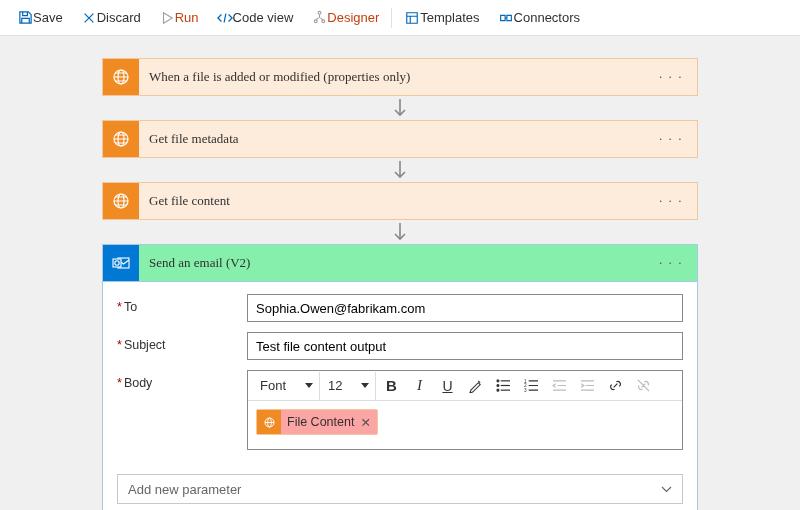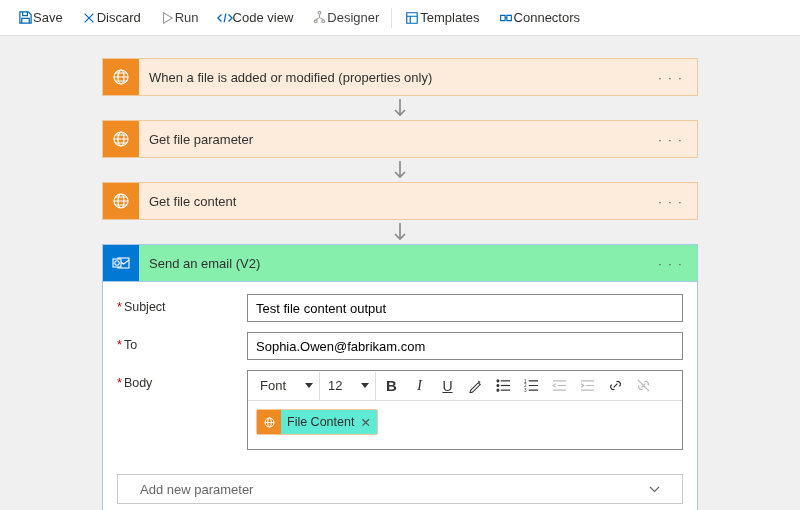--- a/index.html
+++ b/index.html
@@ -23,21 +23,21 @@
   }
   .tb-item {
     display: flex;
     align-items: center;
     gap: 0;
     padding: 0 9px;
     height: 100%;
     cursor: pointer;
     color: #323130;
   }
-  .tb-item.disabled { color: #404040; }
+  .tb-item.disabled { color: #c2410c; }
   .tb-sep { width:1px; height:20px; background:#e1e1e1; margin:0 3px;}
   .tb-icon { width:16px; height:16px; display:flex; align-items:center; justify-content:center; }
   
   .canvas {
     padding: 22px 0 10px 0;
     display:flex;
     flex-direction:column;
     align-items:center;
   }
   .card {
@@ -53,21 +53,21 @@
     display:flex; align-items:center; justify-content:center;
   }
   .card.orange .icon { background:#ef8b22; }
   .card.orange { border-color:#f2c79b; }
   .card.orange .title-bg { background:#fdecdb; }
   .card.blue .icon { background:#0078d4; }
   .card.blue { border-color:#a6c9e8; }
   .card.blue .title-bg { background:#86efac; }
   .card .title-bg {
     flex:1; height:100%; display:flex; align-items:center;
-    padding:0 10px; justify-content:space-between;
+    padding:0 10px; justify-content:space-between;font-family:Liberation Serif, serif;
   }
   .card .title { font-size:13px; }
   .card .dots { color:#555; letter-spacing:1px; padding:0 4px; cursor:pointer;}
   .arrow {
     height:24px; display:flex; align-items:center; justify-content:center;
     color:#888;
   }
   
   .expanded {
     width:596px; background:#fff; border:1px solid #a6c9e8; border-top:none;
@@ -93,33 +93,33 @@
     display:flex; align-items:center; padding:0 6px; gap:19px; font-size:13px;
   }
   .rte-btn {
     width:26px; height:28px; display:flex; align-items:center; justify-content:center;
     cursor:pointer; color:#333;
   }
   .rte-btn.disabled { color:#bbb; }
   .rte-body { padding:8px; min-height:48px; }
   .chip {
     display:inline-flex; align-items:center; height:26px;
-    background:#5eead4; border:1px solid #f2c79b; border-radius:2px;
+    background:#fca5a5; border:1px solid #f2c79b; border-radius:2px;
     padding-right:6px; font-size:12.5px;
   }
   .chip .chip-icon {
     width:24px; height:24px; background:#ef8b22;
     display:flex; align-items:center; justify-content:center; margin-right:6px;
   }
   .chip .chip-x { margin-left:6px; cursor:pointer; color:#555;}
   .add-param {
     margin:4px 14px 10px 14px;
     border:1px solid #c8c8c8; height:30px;
     display:flex; align-items:center; justify-content:space-between;
-    padding:0 22px; color:#666; font-size:13px; cursor:pointer;
+    padding:0 10px; color:#666; font-size:13px; cursor:pointer;
   }
   svg { display:block; }
 </style>
 </head>
 <body>
 
 <div class="toolbar">
   <div class="tb-item">
     <span class="tb-icon">
       <svg width="15" height="15" viewBox="0 0 16 16">
@@ -211,21 +211,21 @@
     <div class="icon">
       <svg width="20" height="20" viewBox="0 0 20 20">
           <g fill="none" stroke="#fff" stroke-width="1.2">
             <circle cx="10" cy="10" r="7"></circle>
             <ellipse cx="10" cy="10" rx="3" ry="7"></ellipse>
             <path d="M3 10h14M4 6h12M4 14h12"></path>
           </g>
         </svg>
     </div>
     <div class="title-bg">
-      <span class="title">Get file parameter</span>
+      <span class="title">Get file metadata</span>
       <span class="dots">· · ·</span>
     </div>
   </div>
   <div class="arrow">
     <svg width="14" height="20" viewBox="0 0 14 20">
         <path fill="none" stroke="#888" stroke-width="1.6" d="M7 1v16M2 12l5 5 5-5"></path>
       </svg>
   </div>
 
   <div class="card orange">
@@ -261,27 +261,27 @@
     <div class="title-bg">
       <span class="title">Send an email (V2)</span>
       <span class="dots">· · ·</span>
     </div>
   </div>
 
   <div class="expanded">
     <div class="form">
 
       <div class="row">
+        <div class="label"><span class="req">*</span><span>To</span></div>
+        <div class="field"><input class="input" value="Sophia.Owen@fabrikam.com" style=""></div>
+      </div>
+
+      <div class="row">
         <div class="label"><span class="req">*</span><span>Subject</span></div>
         <div class="field"><input class="input" value="Test file content output" style=""></div>
-      </div>
-
-      <div class="row">
-        <div class="label"><span class="req">*</span><span>To</span></div>
-        <div class="field"><input class="input" value="Sophia.Owen@fabrikam.com" style=""></div>
       </div>
 
       <div class="row">
         <div class="label"><span class="req">*</span><span>Body</span></div>
         <div class="field">
           <div class="rte">
             <div class="rte-toolbar">
               <div class="rte-sel">
                 <span>Font</span>
                 <svg width="8" height="5" viewBox="0 0 8 5">

